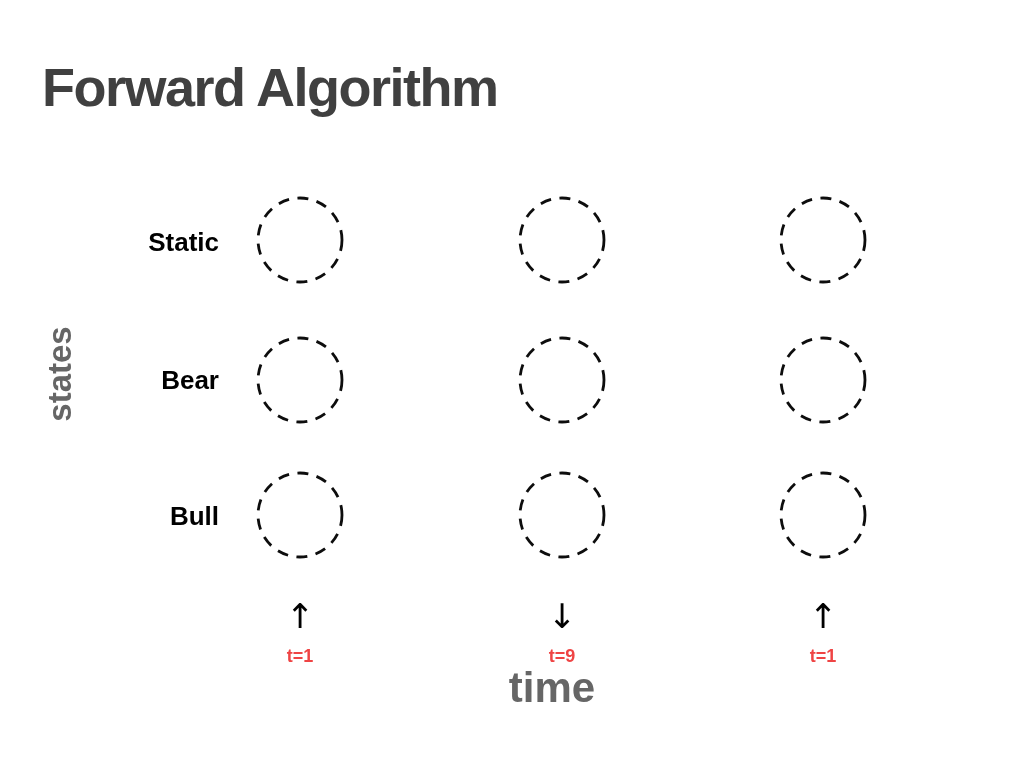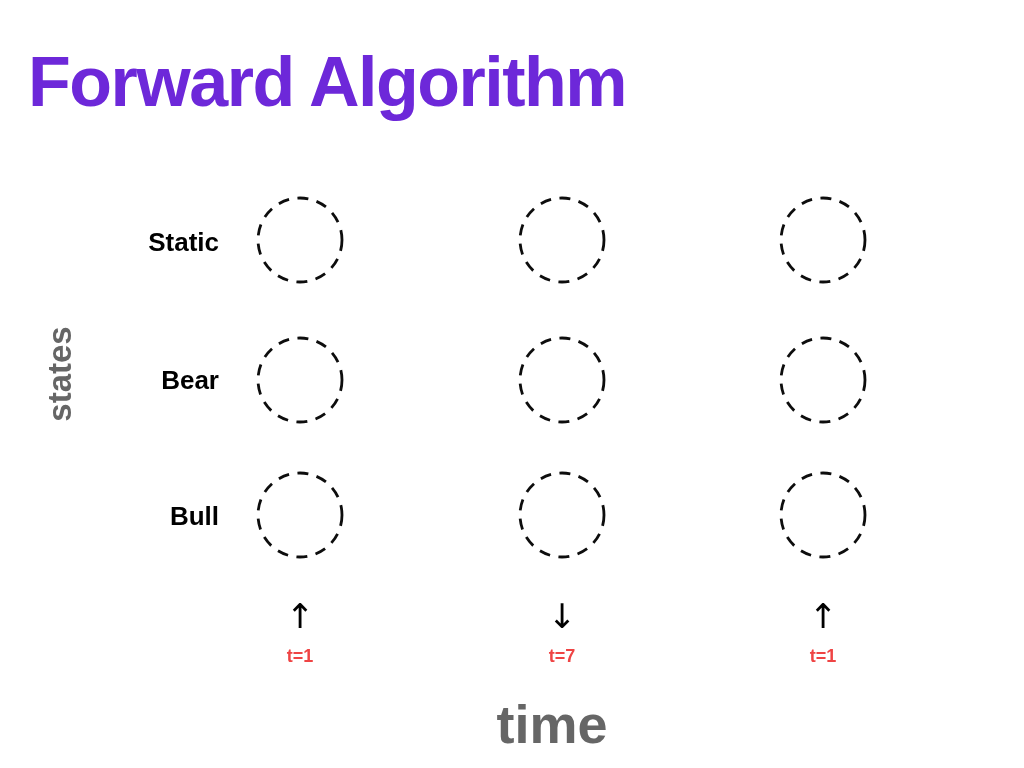--- a/index.html
+++ b/index.html
@@ -13,25 +13,25 @@
     height: 768px;
     background: #ffffff;
     overflow: hidden;
     font-family: "Liberation Sans", "DejaVu Sans", sans-serif;
     color: #000000;
   }
   .title {
     position: absolute;
     left: 28px;
     top: 42px;
-    margin: 0;
-    font-size: 70px;
+    margin: 14px;
+    font-size: 54px;
     font-weight: bold;
     letter-spacing: -1.5px;
-    color: #6d28d9;
+    color: #404040;
     white-space: nowrap;
   }
   .y-axis-label {
     position: absolute;
     left: -24px;
     top: 353px;
     width: 168px;
     height: 42px;
     line-height: 42px;
     text-align: center;
@@ -100,26 +100,26 @@
     font-weight: bold;
     color: #ef4444;
   }
   .t-label.c1 { left: 260px; }
   .t-label.c2 { left: 522px; }
   .t-label.c3 { left: 783px; }
 
   .x-axis-label {
     position: absolute;
     left: 452px;
-    top: 700px;
+    top: 664px;
     width: 200px;
     height: 48px;
     line-height: 48px;
     text-align: center;
-    font-size: 54px;
+    font-size: 42px;
     font-weight: bold;
     color: #666666;
   }
 </style>
 </head>
 <body>
 
 <div class="slide">
 
   <h1 class="title">Forward Algorithm</h1>
@@ -158,18 +158,18 @@
     </svg>
   <svg class="node c3 r3" viewBox="0 0 90 90">
       <circle cx="45" cy="45" r="42"></circle>
     </svg>
 
   <div class="obs-arrow c1">↑</div>
   <div class="obs-arrow c2">↓</div>
   <div class="obs-arrow c3">↑</div>
 
   <div class="t-label c1">t=1</div>
-  <div class="t-label c2">t=7</div>
+  <div class="t-label c2">t=9</div>
   <div class="t-label c3">t=1</div>
 
   <div class="x-axis-label">time</div>
 
 </div>
 
 </body></html>

